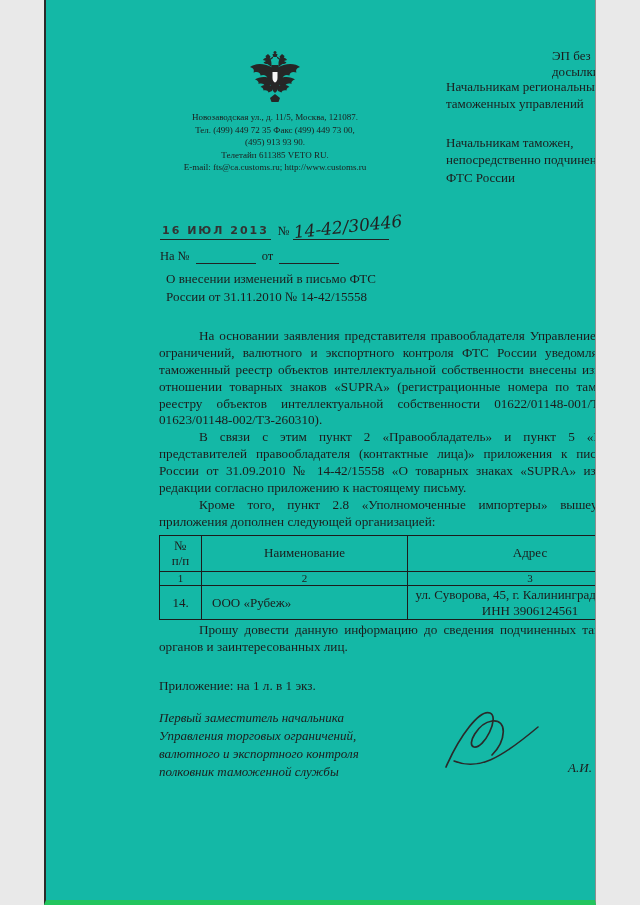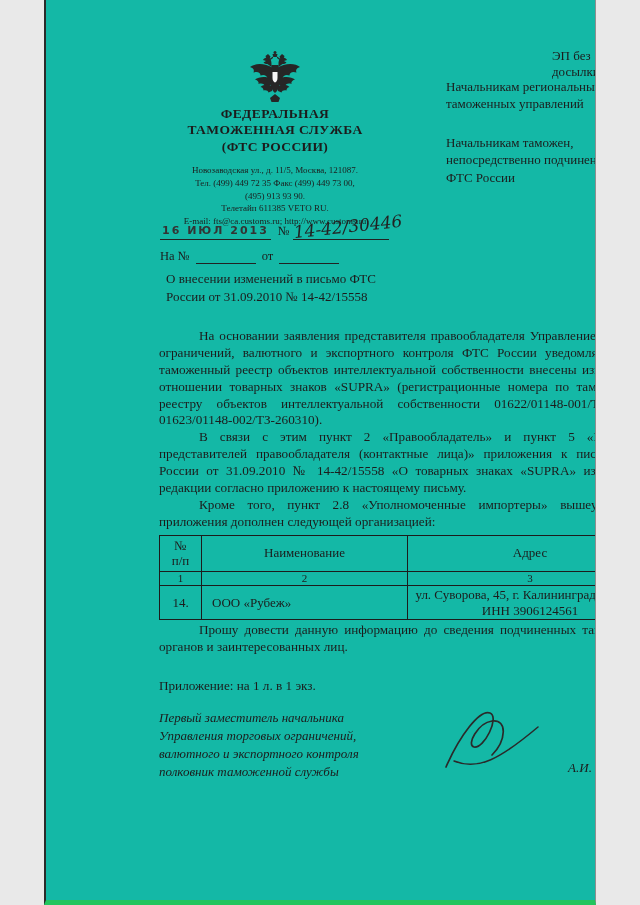--- a/index.html
+++ b/index.html
@@ -89,23 +89,20 @@
         <path d="M60 36 C76 26 96 26 106 34 c-7 2 -9 6 -7 11 c-8 -3 -14 0 -14 6 c-7 -3 -13 0 -14 6 l-11 4 z"></path>
         <path d="M50 58 C38 52 24 53 16 59 c6 2 8 5 7 9 c7 -2 12 0 13 5 l14 -4 z"></path>
         <path d="M62 58 C74 52 88 53 96 59 c-6 2 -8 5 -7 9 c-7 -2 -12 0 -13 5 l-14 -4 z"></path>
         <path d="M50 72 C42 68 32 69 27 74 c5 1 6 4 6 7 c5 -1 9 0 10 4 l7 -3 z"></path>
         <path d="M62 72 C70 68 80 69 85 74 c-5 1 -6 4 -6 7 c-5 -1 -9 0 -10 4 l-7 -3 z"></path>
         <path d="M49 30 h14 l2 34 c0 12 -5 19 -9 22 c-4 -3 -9 -10 -9 -22 z"></path>
         <path d="M51 44 h10 v12 c0 5 -2.5 8 -5 9 c-2.5 -1 -5 -4 -5 -9 z" fill="#f5f5f5"></path>
         <path d="M46 96 l10 -8 10 8 -3 8 h-14 z"></path>
       </g>
     </svg>
-    <div class="org-name pre">ФЕДЕРАЛЬНАЯ
-ТАМОЖЕННАЯ СЛУЖБА
-(ФТС РОССИИ)</div>
     <div class="org-address pre">Новозаводская ул., д. 11/5, Москва, 121087.
 Тел. (499) 449 72 35  Факс (499) 449 73 00,
 (495) 913 93 90.
 Телетайп 611385 VETO RU.
 E-mail: fts@ca.customs.ru; http://www.customs.ru</div>
   </div>
 
   <div class="ref-block">
     <div class="ref-row1">
       <span class="date-stamp">16 ИЮЛ 2013</span>
@@ -124,21 +121,21 @@
 
   <div class="addressees">
     <div class="addressee pre">Начальникам региональных
 таможенных управлений</div>
     <div class="addressee pre">Начальникам таможен,
 непосредственно подчиненных
 ФТС России</div>
   </div>
 
   <div class="subject pre">О внесении изменений в письмо ФТС
-России от 31.09.2010 № 14-42/15558</div>
+России от 31.11.2010 № 14-42/15558</div>
 
   <div class="doc-body">
     <p class="indent">На основании заявления представителя правообладателя Управление торговых ограничений, валютного и экспортного контроля ФТС России уведомляет, что в таможенный реестр объектов интеллектуальной собственности внесены изменения в отношении товарных знаков «SUPRA» (регистрационные номера по таможенному реестру объектов интеллектуальной собственности 01622/01148-001/ТЗ-260310, 01623/01148-002/ТЗ-260310).</p>
     <p class="indent">В связи с этим пункт 2 «Правообладатель» и пункт 5 «Реквизиты представителей правообладателя (контактные лица)» приложения к письму ФТС России от 31.09.2010 № 14-42/15558 «О товарных знаках «SUPRA» изложены в редакции согласно приложению к настоящему письму.</p>
     <p class="indent">Кроме того, пункт 2.8 «Уполномоченные импортеры» вышеуказанного приложения дополнен следующей организацией:</p>
 
     <table class="importers">
       <colgroup>
         <col style="width:42px">
         <col style="width:206px">

